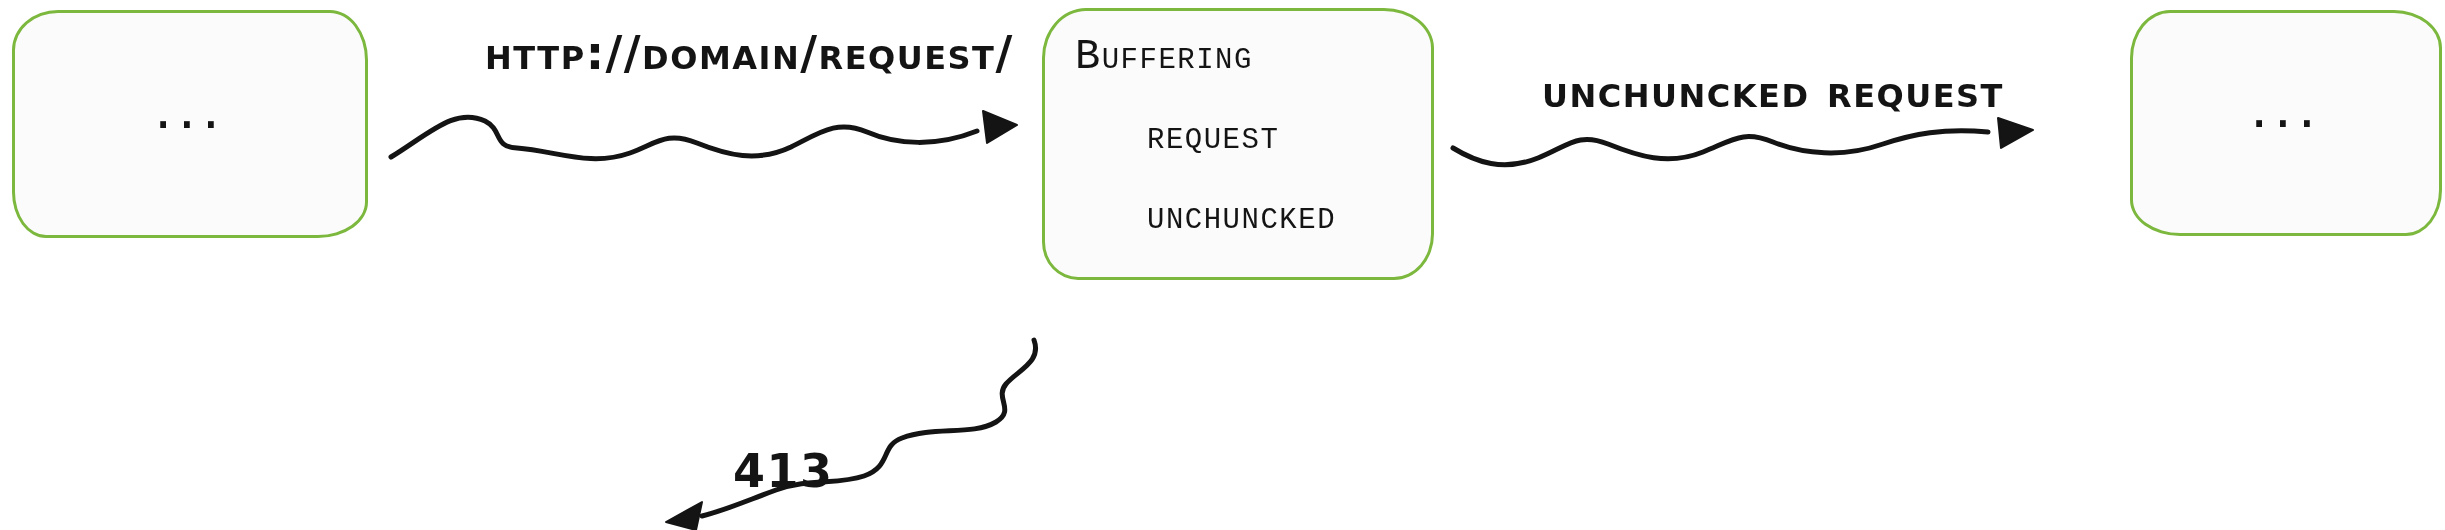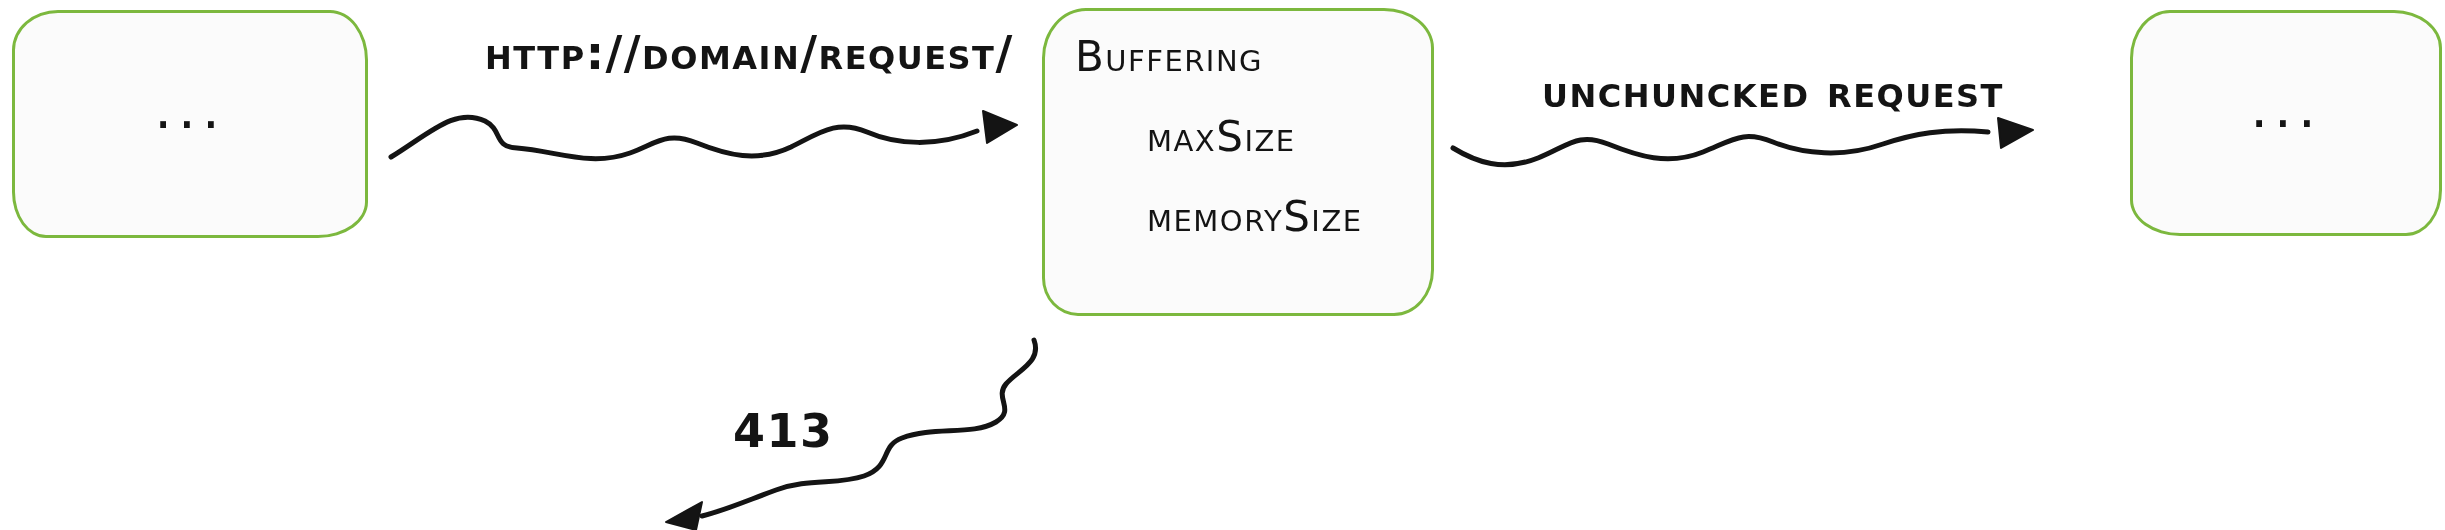--- a/index.html
+++ b/index.html
@@ -30,23 +30,24 @@
     left: 12px; top: 10px; width: 356px; height: 228px;
     border-radius: 46px 38px 50px 34px / 40px 50px 36px 46px;
     display: flex; align-items: center; justify-content: center;
   }
   .node-right {
     left: 2130px; top: 10px; width: 312px; height: 226px;
     border-radius: 40px 48px 36px 50px / 48px 38px 46px 36px;
     display: flex; align-items: center; justify-content: center;
   }
   .node-middle {
-    left: 1042px; top: 8px; width: 392px; height: 308px;
+    left: 1042px; top: 8px; width: 392px; height: 272px;
     border-radius: 44px 50px 40px 36px / 50px 40px 46px 38px;
     padding: 6px 16px 0 30px;
+    font-family: Liberation Mono, monospace;
   }
   .dots {
     font-size: 56px;
     letter-spacing: 6px;
     color: var(--ink);
     transform: translateY(-16px);
   }
 
   .mid-title, .mid-item {
     font-variant: small-caps;
@@ -61,21 +62,21 @@
     position: absolute;
     font-variant: small-caps;
     font-size: 46px;
     letter-spacing: 1.5px;
     white-space: nowrap;
     color: var(--ink);
     font-weight: bold;
   }
   .label-request   { left: 485px;  top: 26px; }
   .label-unchunked { left: 1542px; top: 64px; }
-  .label-code      { left: 733px;  top: 404px; font-variant: normal; }
+  .label-code      { left: 733px;  top: 444px; font-variant: normal; }
   .label-error     { left: 843px;  top: 462px; }
 
   svg.arrow { position: absolute; color: var(--ink); overflow: visible; }
   .arrow-request   { left: 385px;  top: 85px;  }
   .arrow-unchunked { left: 1448px; top: 100px; }
   .arrow-error     { left: 650px;  top: 330px; }
   svg.arrow path {
     fill: none;
     stroke: currentColor;
     stroke-width: 5;
@@ -94,22 +95,22 @@
   </div>
 
   <div class="label label-request">http://domain/request/</div>
   <svg class="arrow arrow-request" width="650" height="110" viewBox="0 0 650 110" aria-hidden="true">
     <path d="M 6 72 C 45 48 70 22 100 36 C 118 45 108 62 132 63 C 172 66 205 82 245 68 C 272 58 282 46 312 58 C 342 70 372 78 406 62 C 434 48 452 34 482 47 C 512 60 552 62 592 46"></path>
     <polygon points="632,40 598,26 602,58"></polygon>
   </svg>
 
   <div class="node node-middle">
     <div class="mid-title">Buffering</div>
-    <div class="mid-item">maxSize</div>
-    <div class="mid-item">memorySize</div>
+    <div class="mid-item">request</div>
+    <div class="mid-item">unchuncked</div>
   </div>
 
   <div class="label label-unchunked">unchuncked request</div>
   <svg class="arrow arrow-unchunked" width="600" height="90" viewBox="0 0 600 90" aria-hidden="true">
     <path d="M 5 48 C 28 62 55 72 90 58 C 120 46 130 32 160 44 C 190 56 220 66 255 52 C 285 40 295 30 325 42 C 355 54 395 58 435 44 C 465 34 495 28 540 32"></path>
     <polygon points="585,30 550,18 553,48"></polygon>
   </svg>
 
   <div class="node node-right">
     <span class="dots">...</span>

